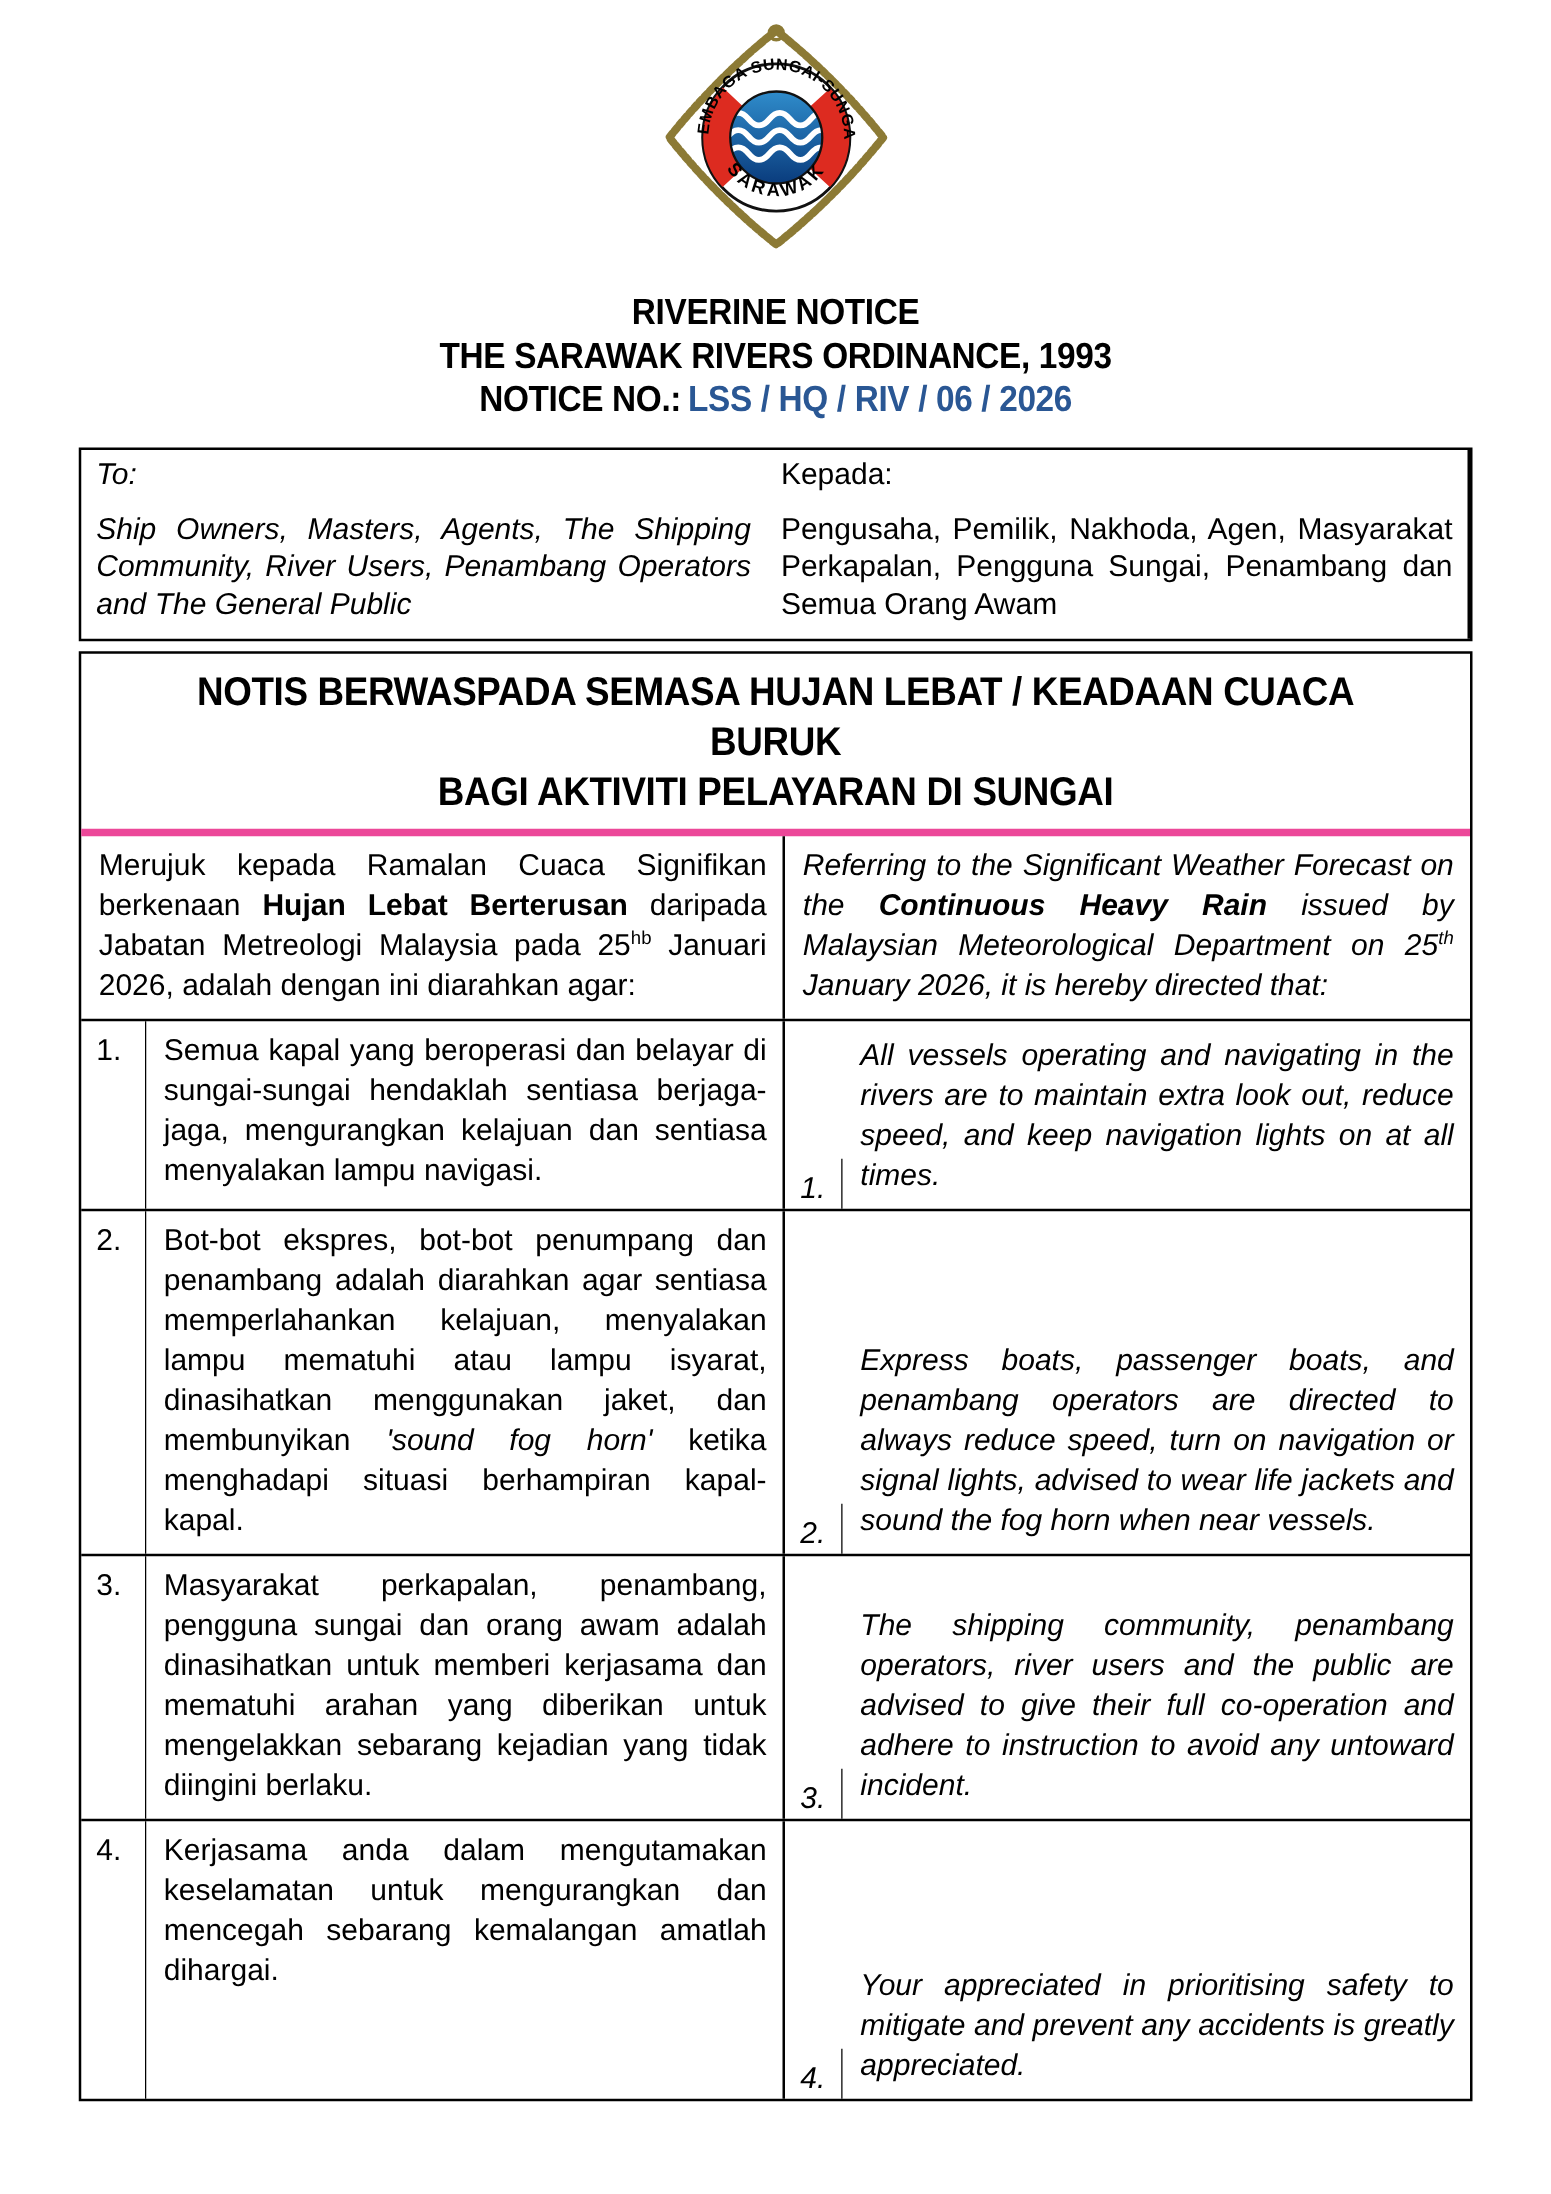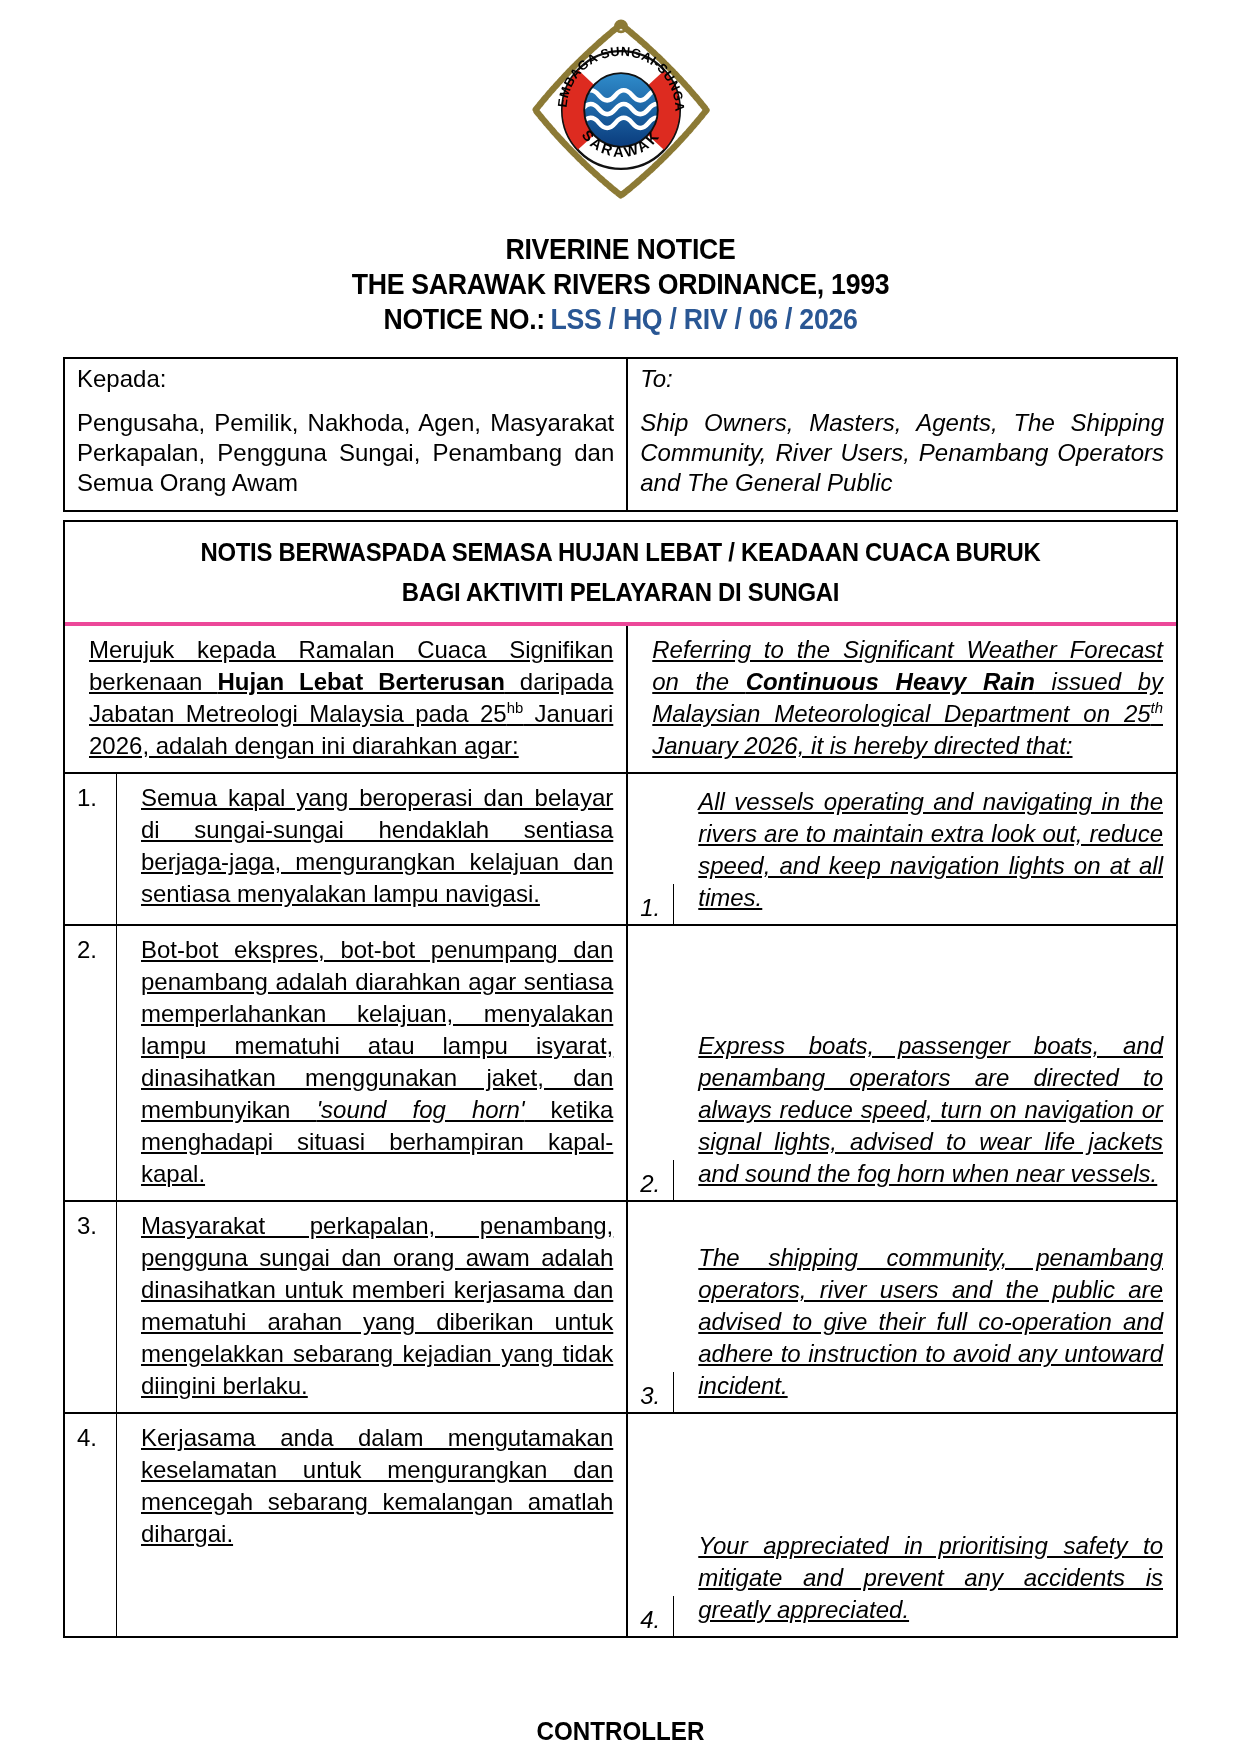--- a/index.html
+++ b/index.html
@@ -30,30 +30,30 @@
   }
   .addr-cell { padding:5px 12px 12px 12px; }
   .addr-ms { width:50.7%; border-right:2px solid #000; }
   .addr-en { flex:1; font-style:italic; }
   .addr-label { margin-bottom:14px; }
   .addr-body { text-align:justify; }
 
   
   .main-table { margin-top:8px; border:2px solid #000; font-size:24px; line-height:32px; }
   .mt-title {
-    border-bottom:4px solid #ec4899; text-align:center; font-weight:bold;
-    font-size:26px; line-height:40px; padding:10px 6px 10px 6px;
+    border-bottom:6px solid #ec4899; text-align:center; font-weight:bold;
+    font-size:32px; line-height:40px; padding:10px 6px 10px 6px;
     letter-spacing:-0.3px;
   }
   .mt-title .tline { transform:scaleX(0.92); transform-origin:center; display:block; }
   .mt-row { display:flex; border-bottom:2px solid #000; }
   .mt-row:last-child { border-bottom:none; }
   .half-ms { width:50.7%; border-right:2px solid #000; display:flex; }
   .half-en { flex:1; display:flex; font-style:italic;align-items:flex-end; }
-  .cell-pad { flex:1; padding:8px 13px 10px 24px; text-align:justify;text-decoration:underline; }
+  .cell-pad { flex:1; padding:8px 13px 10px 14px; text-align:justify; }
   .num-cell { flex:none; border-right:1px solid #000; padding:8px 4px 0 12px; }
   .num-ms { width:52px; }
   .num-en { width:46px; }
   .row-intro { min-height:148px; }
   .row-i1 { min-height:152px; }
   .row-i2 { min-height:268px; }
   .row-i3 { min-height:202px; }
   .row-i4 { min-height:222px; }
   sup.dsup { font-size:0.62em; vertical-align:super; line-height:0; }
   .b { font-weight:bold; }
@@ -110,27 +110,27 @@
 
   <div class="doc-header">
     <div>RIVERINE NOTICE</div>
     <div>THE SARAWAK RIVERS ORDINANCE, 1993</div>
     <div>
       <span>NOTICE NO.:</span><span class="notice-no-value" style="color:#2A5794">LSS / HQ / RIV / 06 / 2026</span>
     </div>
   </div>
 
   <div class="addr-table">
+    <div class="addr-cell addr-en">
+      <div class="addr-label">To:</div>
+      <div class="addr-body">Ship Owners, Masters, Agents, The Shipping Community, River Users, Penambang Operators and The General Public</div>
+    </div>
     <div class="addr-cell addr-ms">
       <div class="addr-label">Kepada:</div>
       <div class="addr-body">Pengusaha, Pemilik, Nakhoda, Agen, Masyarakat Perkapalan, Pengguna Sungai, Penambang dan Semua Orang Awam</div>
-    </div>
-    <div class="addr-cell addr-en">
-      <div class="addr-label">To:</div>
-      <div class="addr-body">Ship Owners, Masters, Agents, The Shipping Community, River Users, Penambang Operators and The General Public</div>
     </div>
   </div>
 
   <div class="main-table">
 
     <div class="mt-title">
       <span class="tline">NOTIS BERWASPADA SEMASA HUJAN LEBAT / KEADAAN CUACA BURUK</span>
       <span class="tline">BAGI AKTIVITI PELAYARAN DI SUNGAI</span>
     </div>
 

